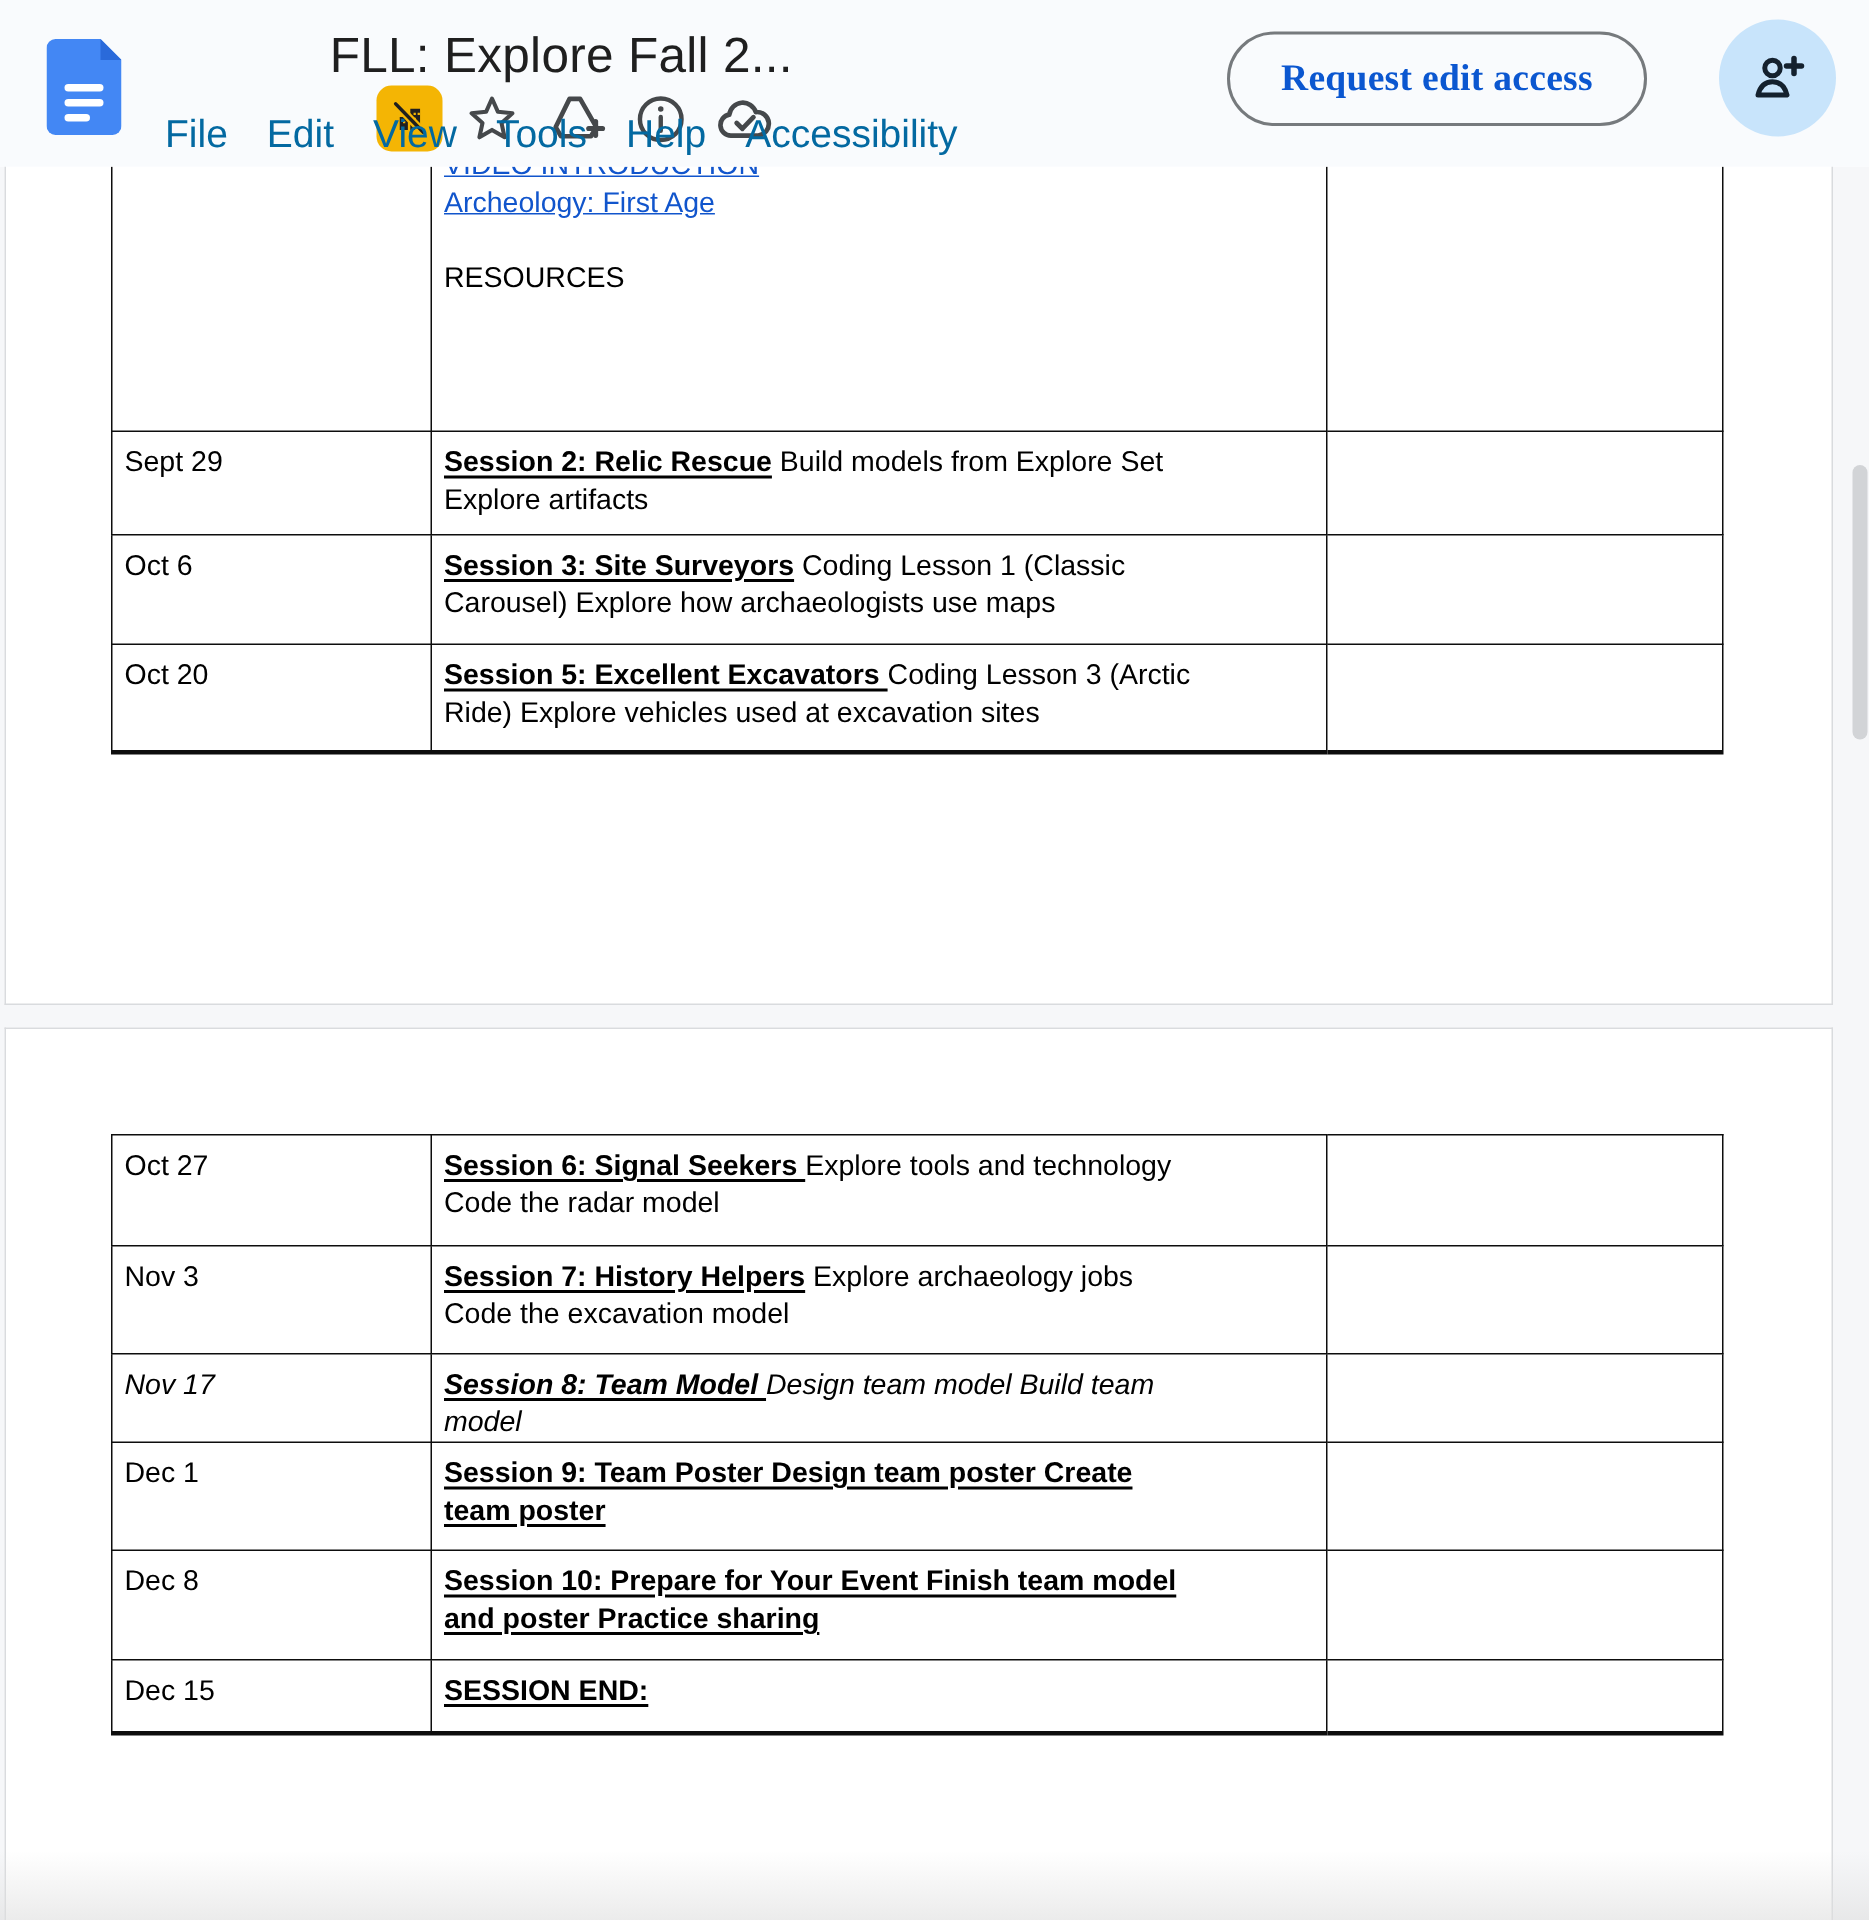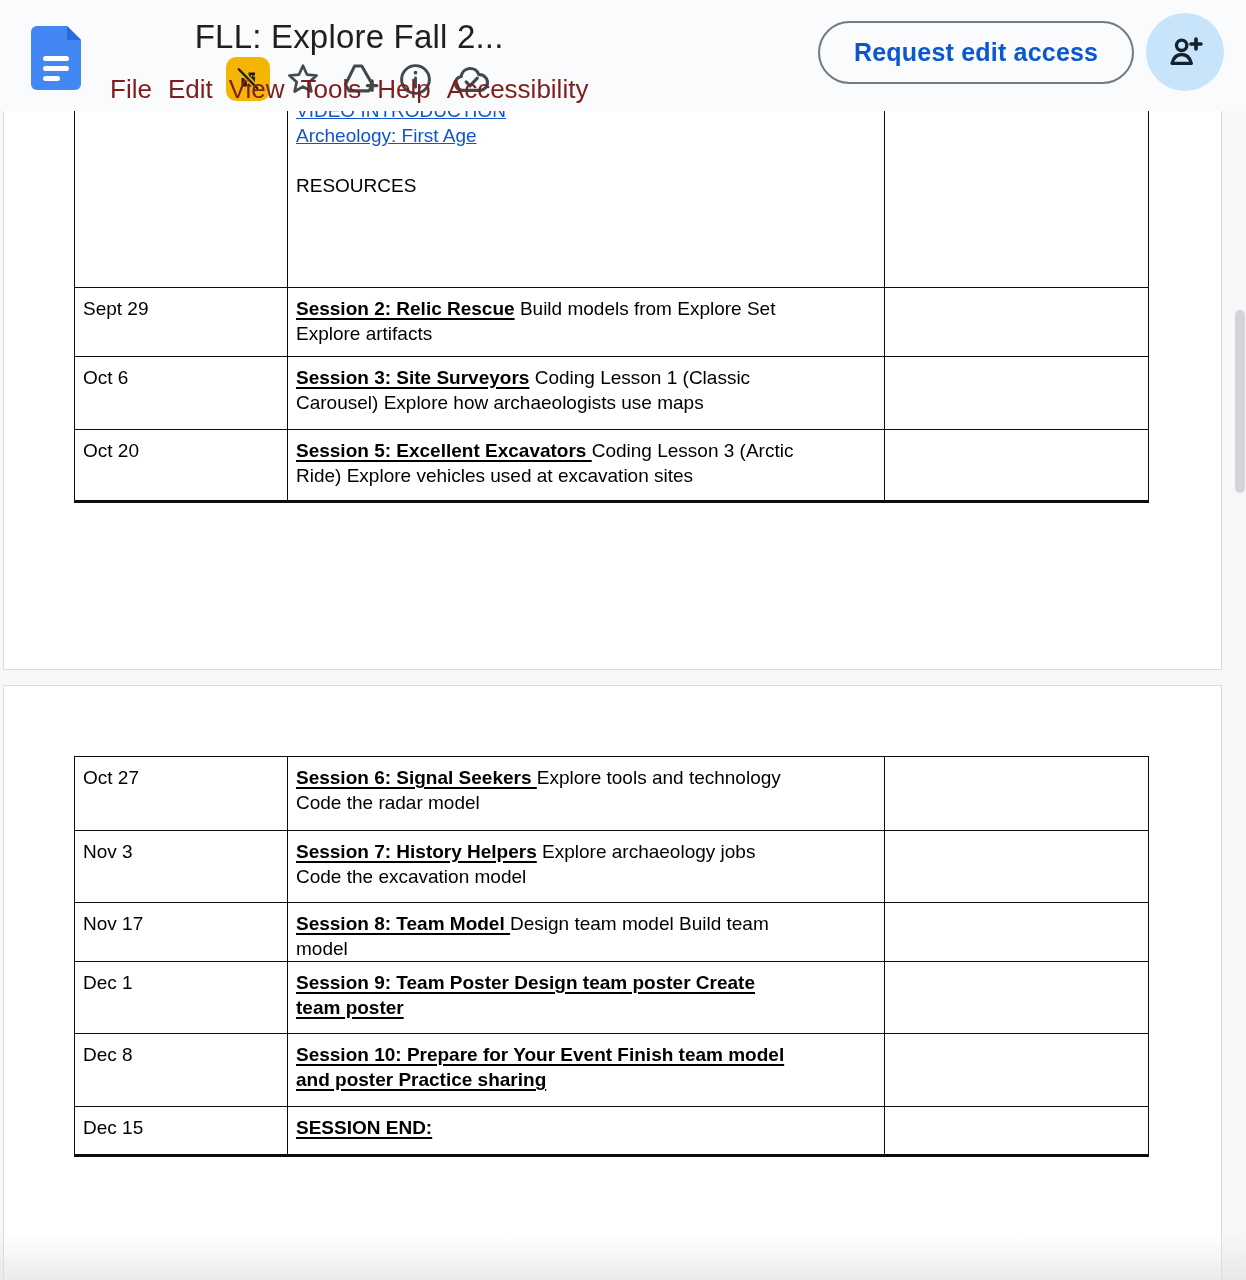--- a/index.html
+++ b/index.html
@@ -8,23 +8,23 @@
 
   
   .topbar { position:absolute; left:0; top:0; width:1246px; height:111px; background:#f9fbfd; z-index:5; }
   .docs-logo { position:absolute; left:31px; top:26px; width:50px; height:64px; }
   .title-block { position:absolute; left:110px; top:18px; }
   .title-row { display:flex; align-items:center; height:48px;flex-direction:column; }
   .doc-title { font-size:33px; color:#1f1f1f; letter-spacing:.2px; white-space:nowrap; }
   .tb-icons { display:flex; align-items:center; margin-left:16px; }
   .tb-icon { display:flex; align-items:center; justify-content:center; width:46px; height:46px; margin-left:10px; border-radius:50%; cursor:pointer; }
   .badge-viewonly { width:44px; height:44px; border-radius:10px; background:#f4b504; display:flex; align-items:center; justify-content:center; margin-left:6px; }
-  .menubar { display:flex; gap:16px; margin-top:8px; font-size:26px; color:#7f1d1d; align-items:center; }
+  .menubar { display:flex; gap:26px; margin-top:8px; font-size:26px; color:#0369a1; align-items:center; }
   .menu-item { cursor:pointer; white-space:nowrap; }
-  .request-btn { position:absolute; left:818px; top:21px; height:63px; padding:0 34px; border-radius:32px; border:2px solid #767a7d; background:transparent; color:#0b57d0; font-family:Liberation Sans, sans-serif; font-size:25px; font-weight:700; letter-spacing:.2px; cursor:pointer; }
+  .request-btn { position:absolute; left:818px; top:21px; height:63px; padding:0 34px; border-radius:32px; border:2px solid #767a7d; background:transparent; color:#0b57d0; font-family:Liberation Serif, serif; font-size:25px; font-weight:700; letter-spacing:.2px; cursor:pointer; }
   .avatar-btn { position:absolute; left:1146px; top:13px; width:78px; height:78px; border-radius:50%; background:#c8e4fb; display:flex; align-items:center; justify-content:center; cursor:pointer; }
 
   
   .doc-area { position:absolute; left:0; top:111px; width:1246px; height:1169px; background:#f6f7f9; }
   .page { position:absolute; left:3px; width:1219px; background:#ffffff; border:1px solid #d9dbde; overflow:hidden; }
   .page1 { top:0; height:559px; border-top:none; }
   .page2 { top:574px; height:595px; border-bottom:none; }
 
   table.sched { border-collapse:collapse; position:absolute; left:70px; table-layout:fixed; width:1074px; background:#fff; }
   .sched td { border:1.5px solid #0d0d0d; vertical-align:top; font-size:19px; line-height:25px; color:#000; }
@@ -189,21 +189,21 @@
         <td class="c-notes"></td>
       </tr>
 
       <tr style="height:72px;">
         <td class="c-date"><span>Nov 3</span></td>
         <td class="c-desc"><span class="t">Session 7: History Helpers</span><span> Explore archaeology jobs
 Code the excavation model</span></td>
         <td class="c-notes"></td>
       </tr>
 
-      <tr style="height:56px;">
+      <tr style="height:56px;font-style:italic;">
         <td class="c-date"><span>Nov 17</span></td>
         <td class="c-desc"><span class="t">Session 8: Team Model </span><span>Design team model Build team
 model</span></td>
         <td class="c-notes"></td>
       </tr>
 
       <tr style="height:72px;">
         <td class="c-date"><span>Dec 1</span></td>
         <td class="c-desc"><span class="t">Session 9: Team Poster Design team poster Create
 team poster</span><span></span></td>

